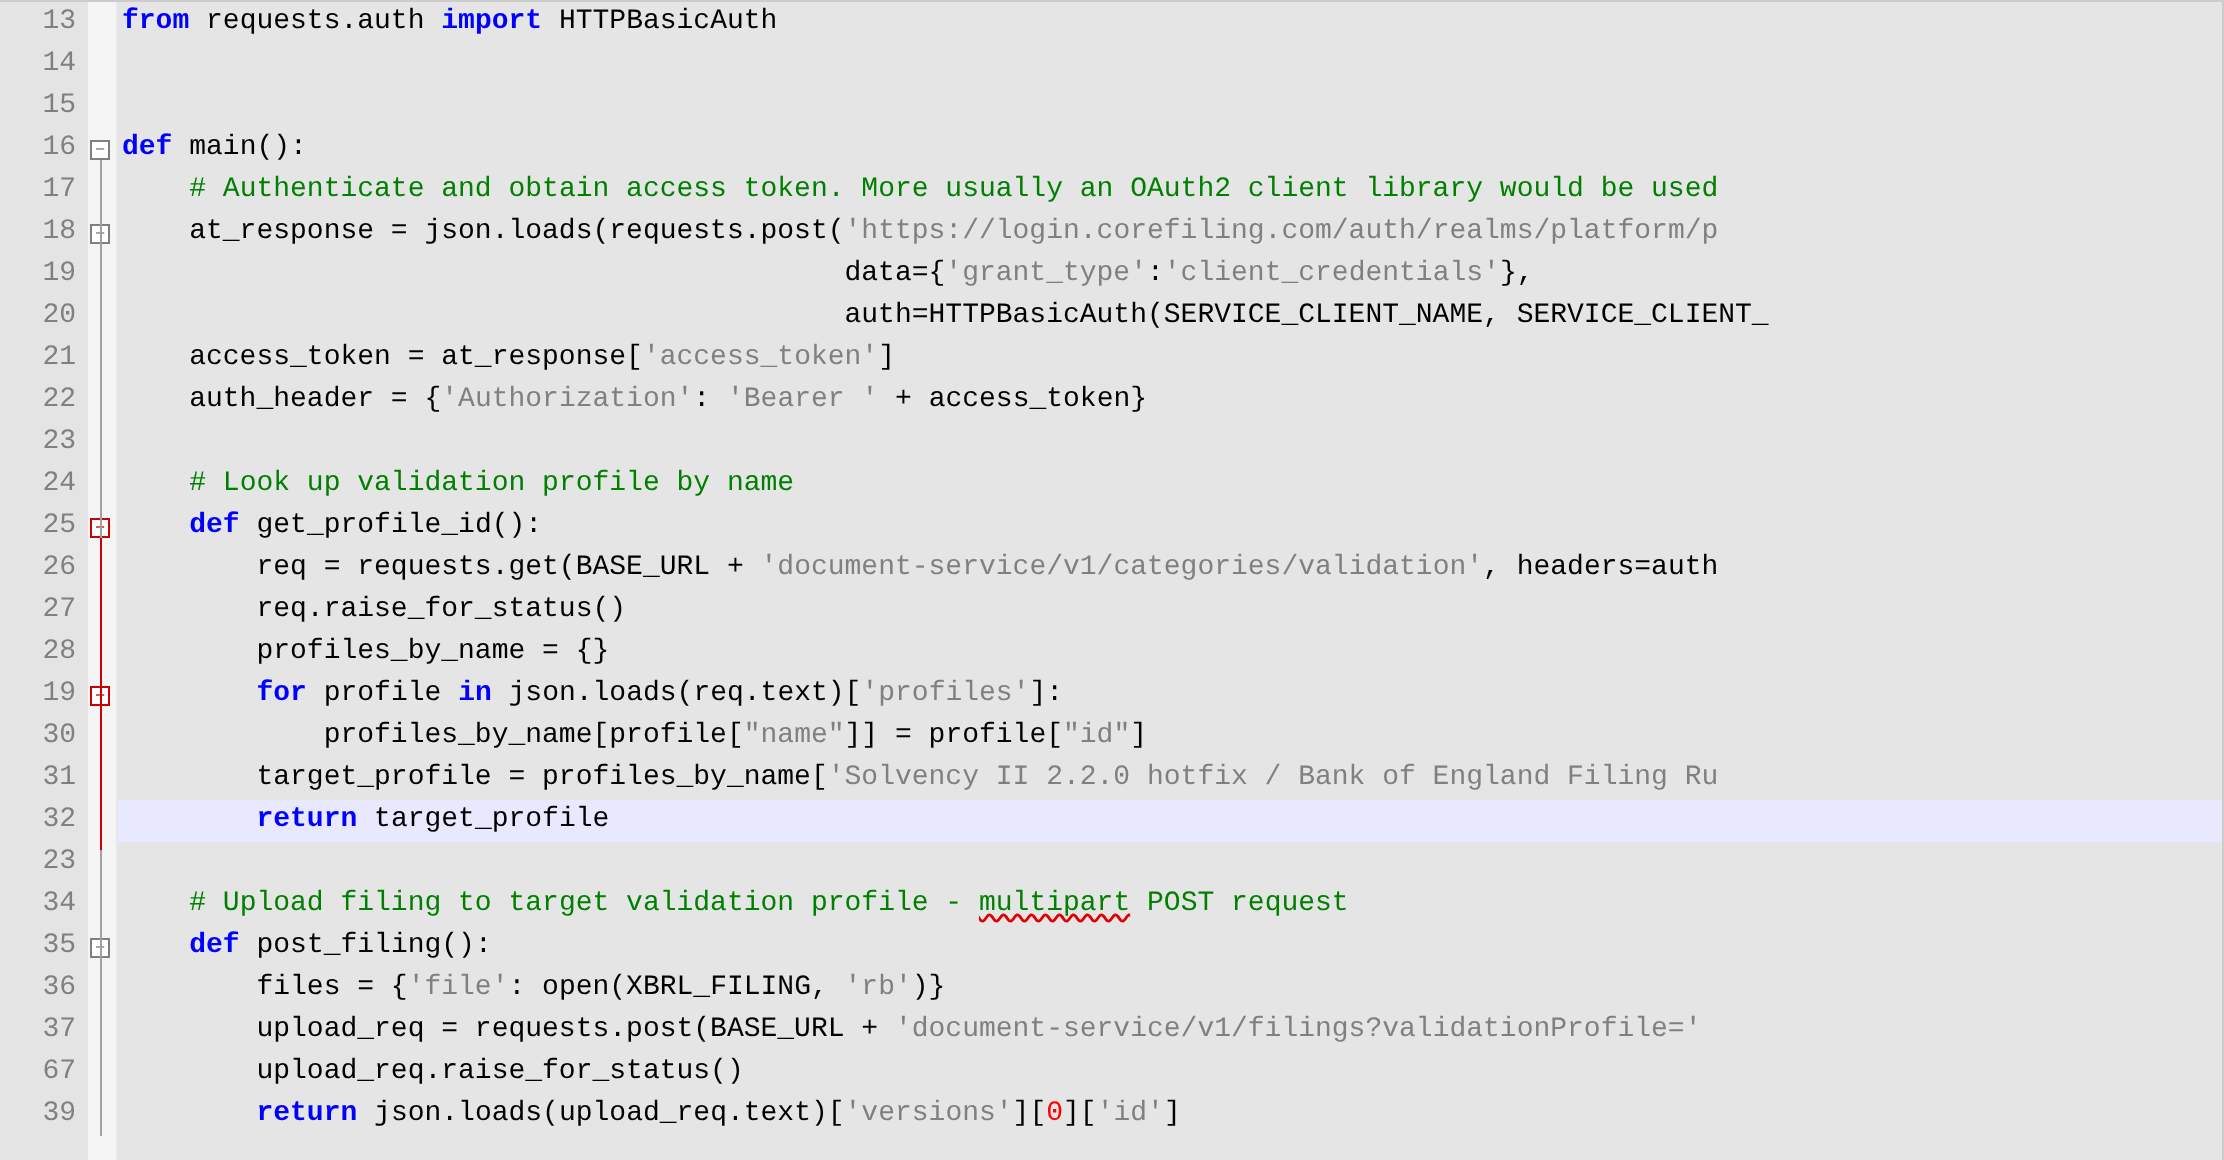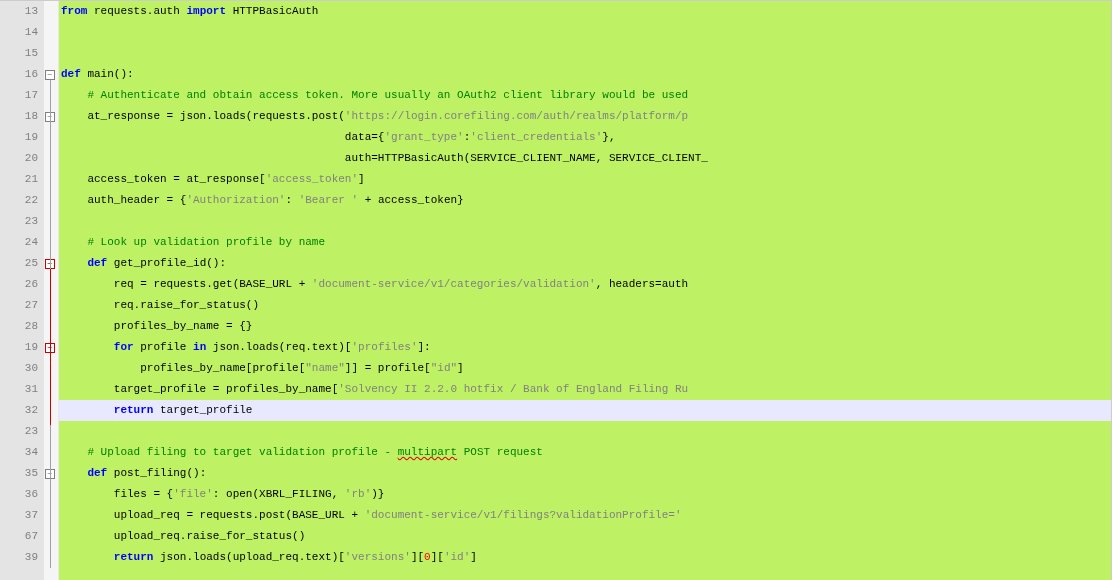--- a/index.html
+++ b/index.html
@@ -52,29 +52,29 @@
   .fold.collapsed { color: #c00; border-color:#c00;}
   .fold-vline {
     position: absolute;
     left: 6px;
     width: 0;
     border-left: 1px solid #a0a0a0;
   }
   .fold-vline.red { border-left-color: #c00; }
   .code {
     flex: 1;
-    background: #bef264;
+    background: #e5e5e5;
     white-space: pre;
     overflow: hidden;
     position: relative;
   }
   .line, .gline {
     height: 21px;
     line-height: 21px;
-    font-size: 11px;
+    font-size: 14px;
   }
   .line { padding-left: 2px; }
   .current-line { background: #e8e8ff; }
   
   .kw { color: #0000ff; font-weight: bold; }
   .defn { color: #000000; }
   .cm { color: #008000; margin-top: 21px; }
   .str { color: #808080; }
   .url { color: #808080; }
   .num { color: #ff0000; }

